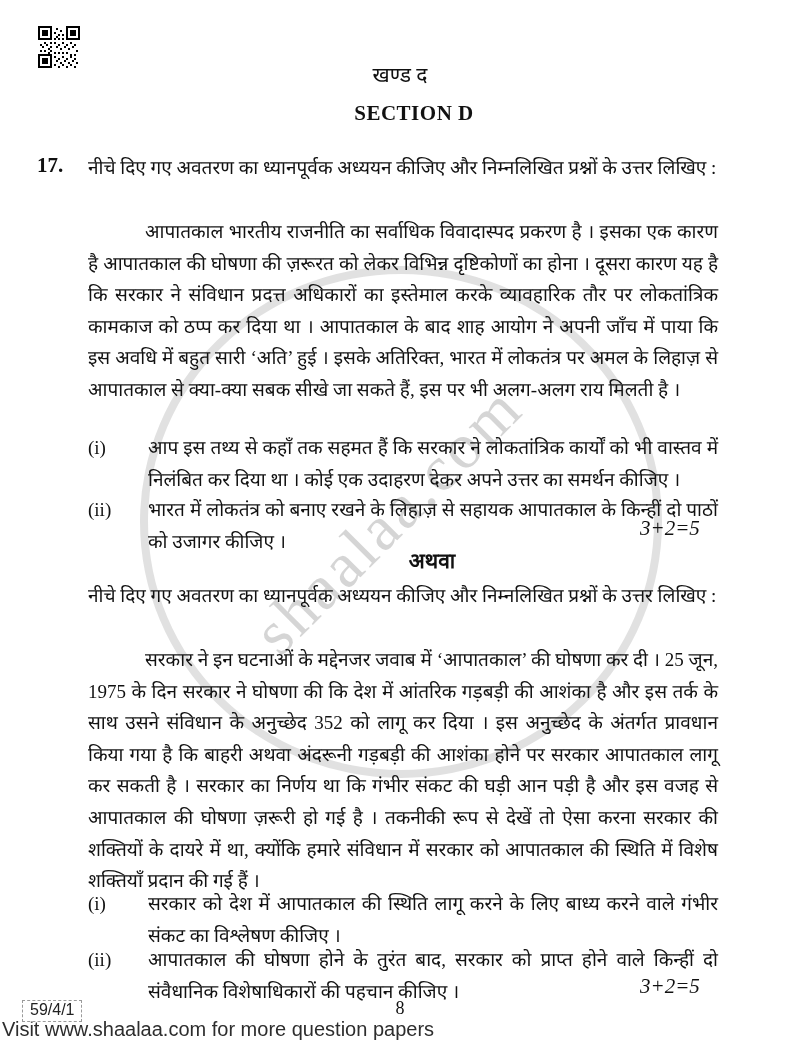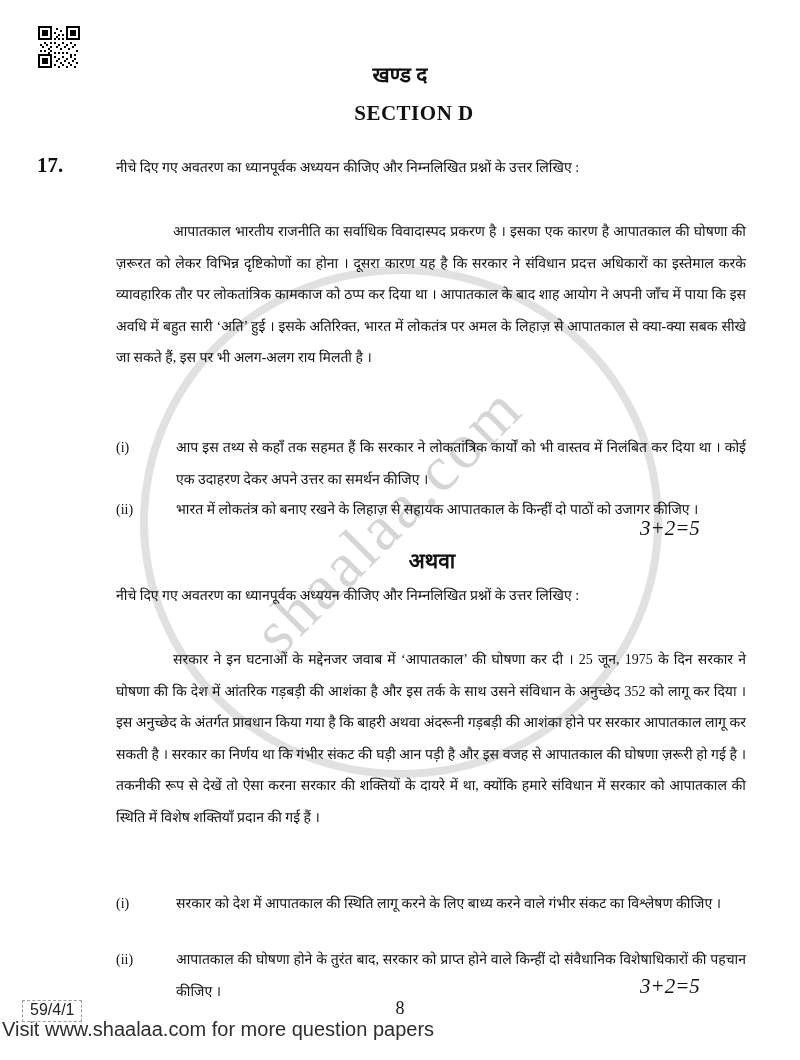--- a/index.html
+++ b/index.html
@@ -17,33 +17,33 @@
   .wm-text{
     position:absolute;left:388px;top:520px;z-index:0;
     transform:translate(-50%,-50%) rotate(-45deg);
     font-size:64px;letter-spacing:3px;color:rgba(178,178,178,0.55);
     font-family:"Liberation Serif",serif;white-space:nowrap;
   }
   
   .qr{position:absolute;left:38px;top:25px;width:42px;height:44px;z-index:1;}
   .h-hindi{
     position:absolute;left:0;top:60px;width:800px;text-align:center;
-    font-weight:700;font-size:21px;z-index:1;
+    font-weight:400;font-size:21px;z-index:1;
   }
   .h-eng{
     position:absolute;left:0;top:101px;width:800px;text-align:center;
     font-weight:700;font-size:21px;letter-spacing:0.5px;z-index:1;padding-left:14px;
   }
   
   .qnum{
     position:absolute;left:37px;top:153px;font-weight:700;font-size:21px;z-index:1;
   }
   .blk{
     position:absolute;left:88px;width:630px;z-index:1;
-    font-size:14px;line-height:31.6px;text-align:justify;margin-left:28px;
+    font-size:19px;line-height:31.6px;text-align:justify;
   }
   .intro1{top:152px;}
   .pass1{top:216px;text-indent:57px;}
   .parts1i{top:432px;}
   .parts1ii{top:494px;}
   .or-sep{
     position:absolute;left:0;top:546px;width:800px;text-align:center;
     font-weight:700;font-size:21px;z-index:1;margin-left:32px;
   }
   .intro2{top:580px;}

